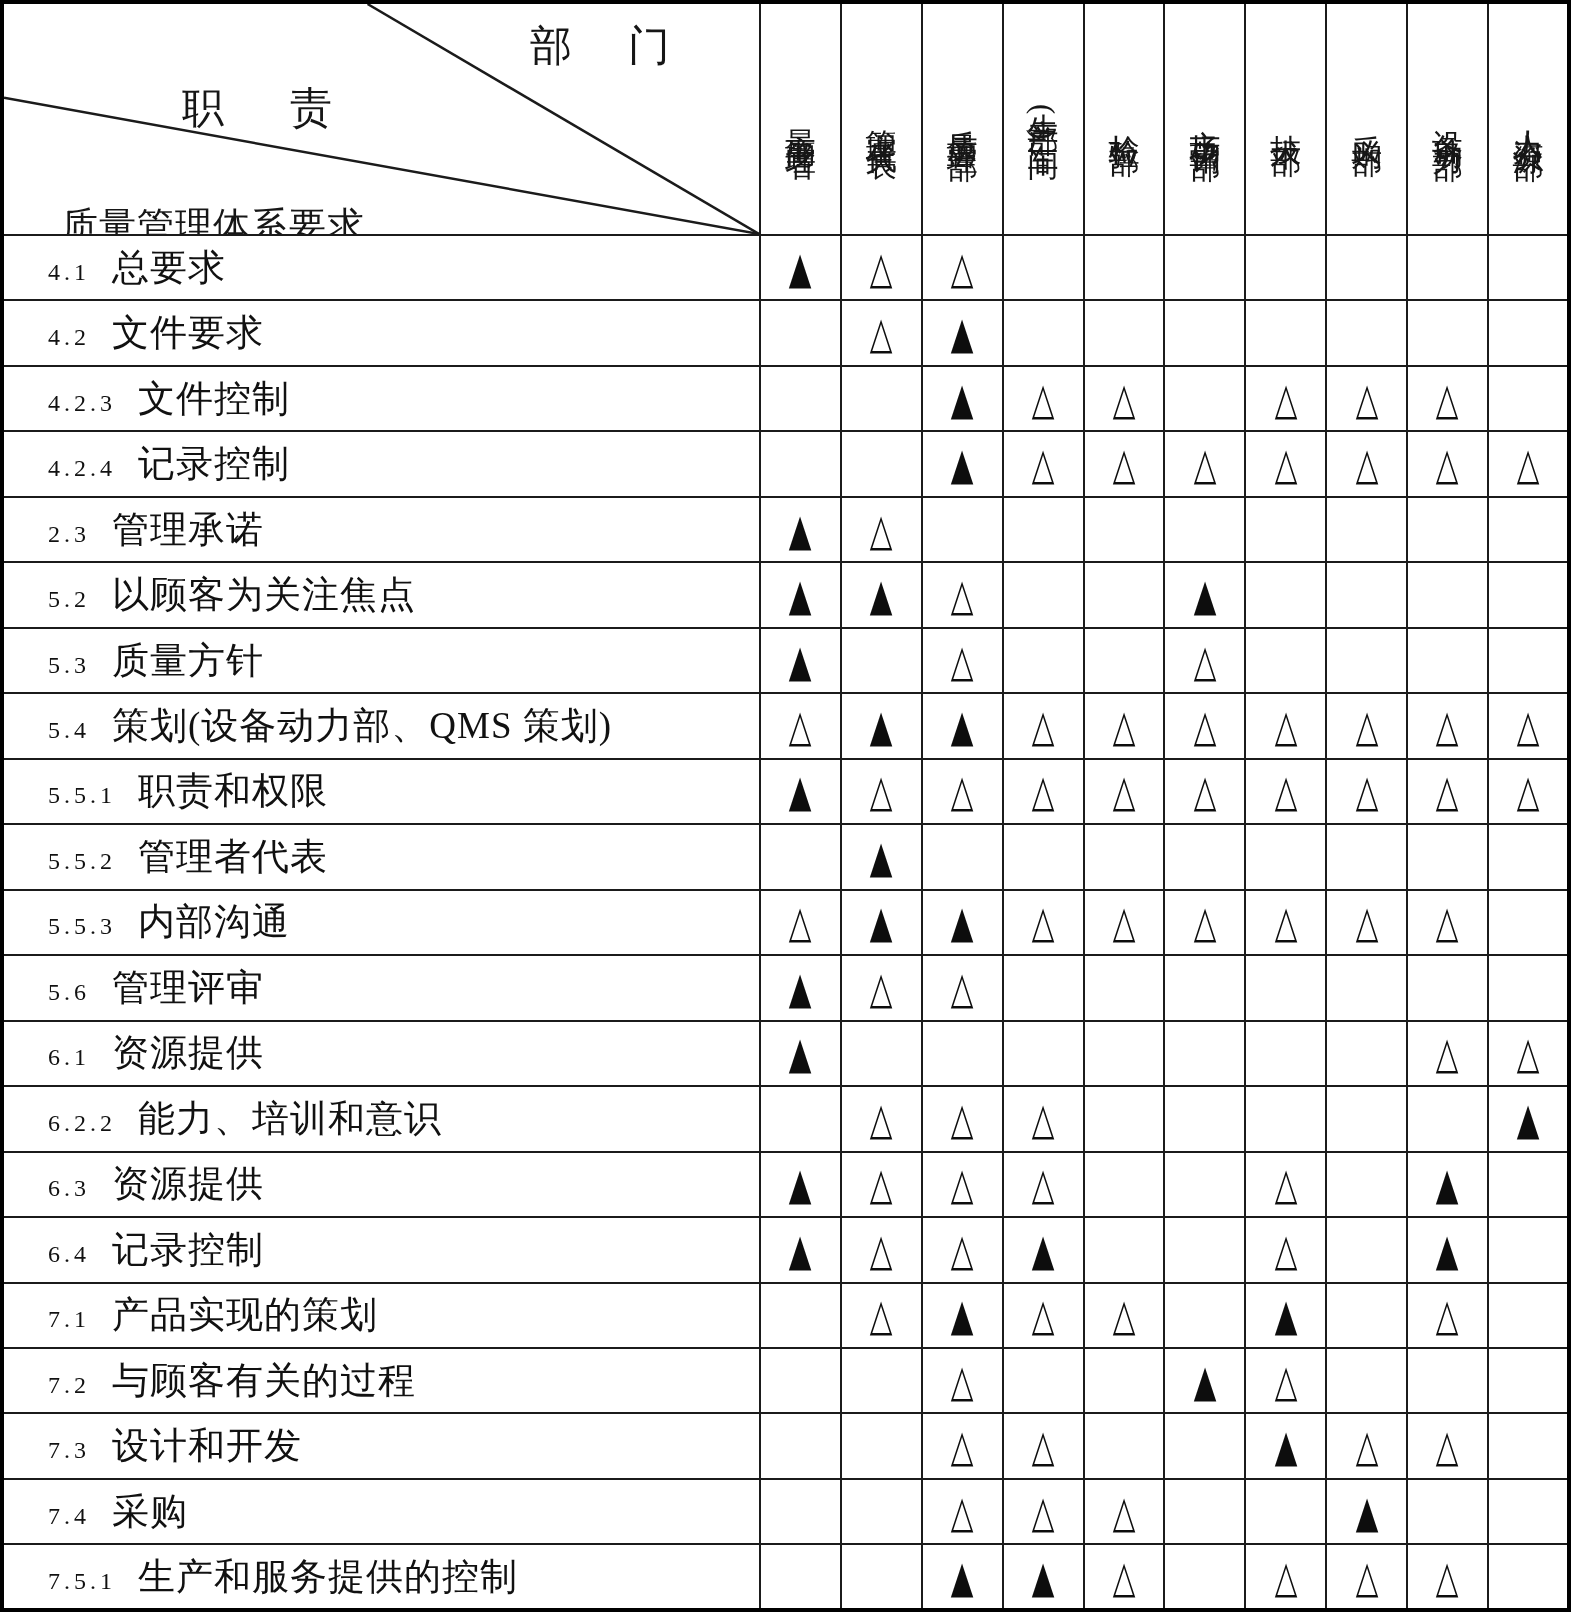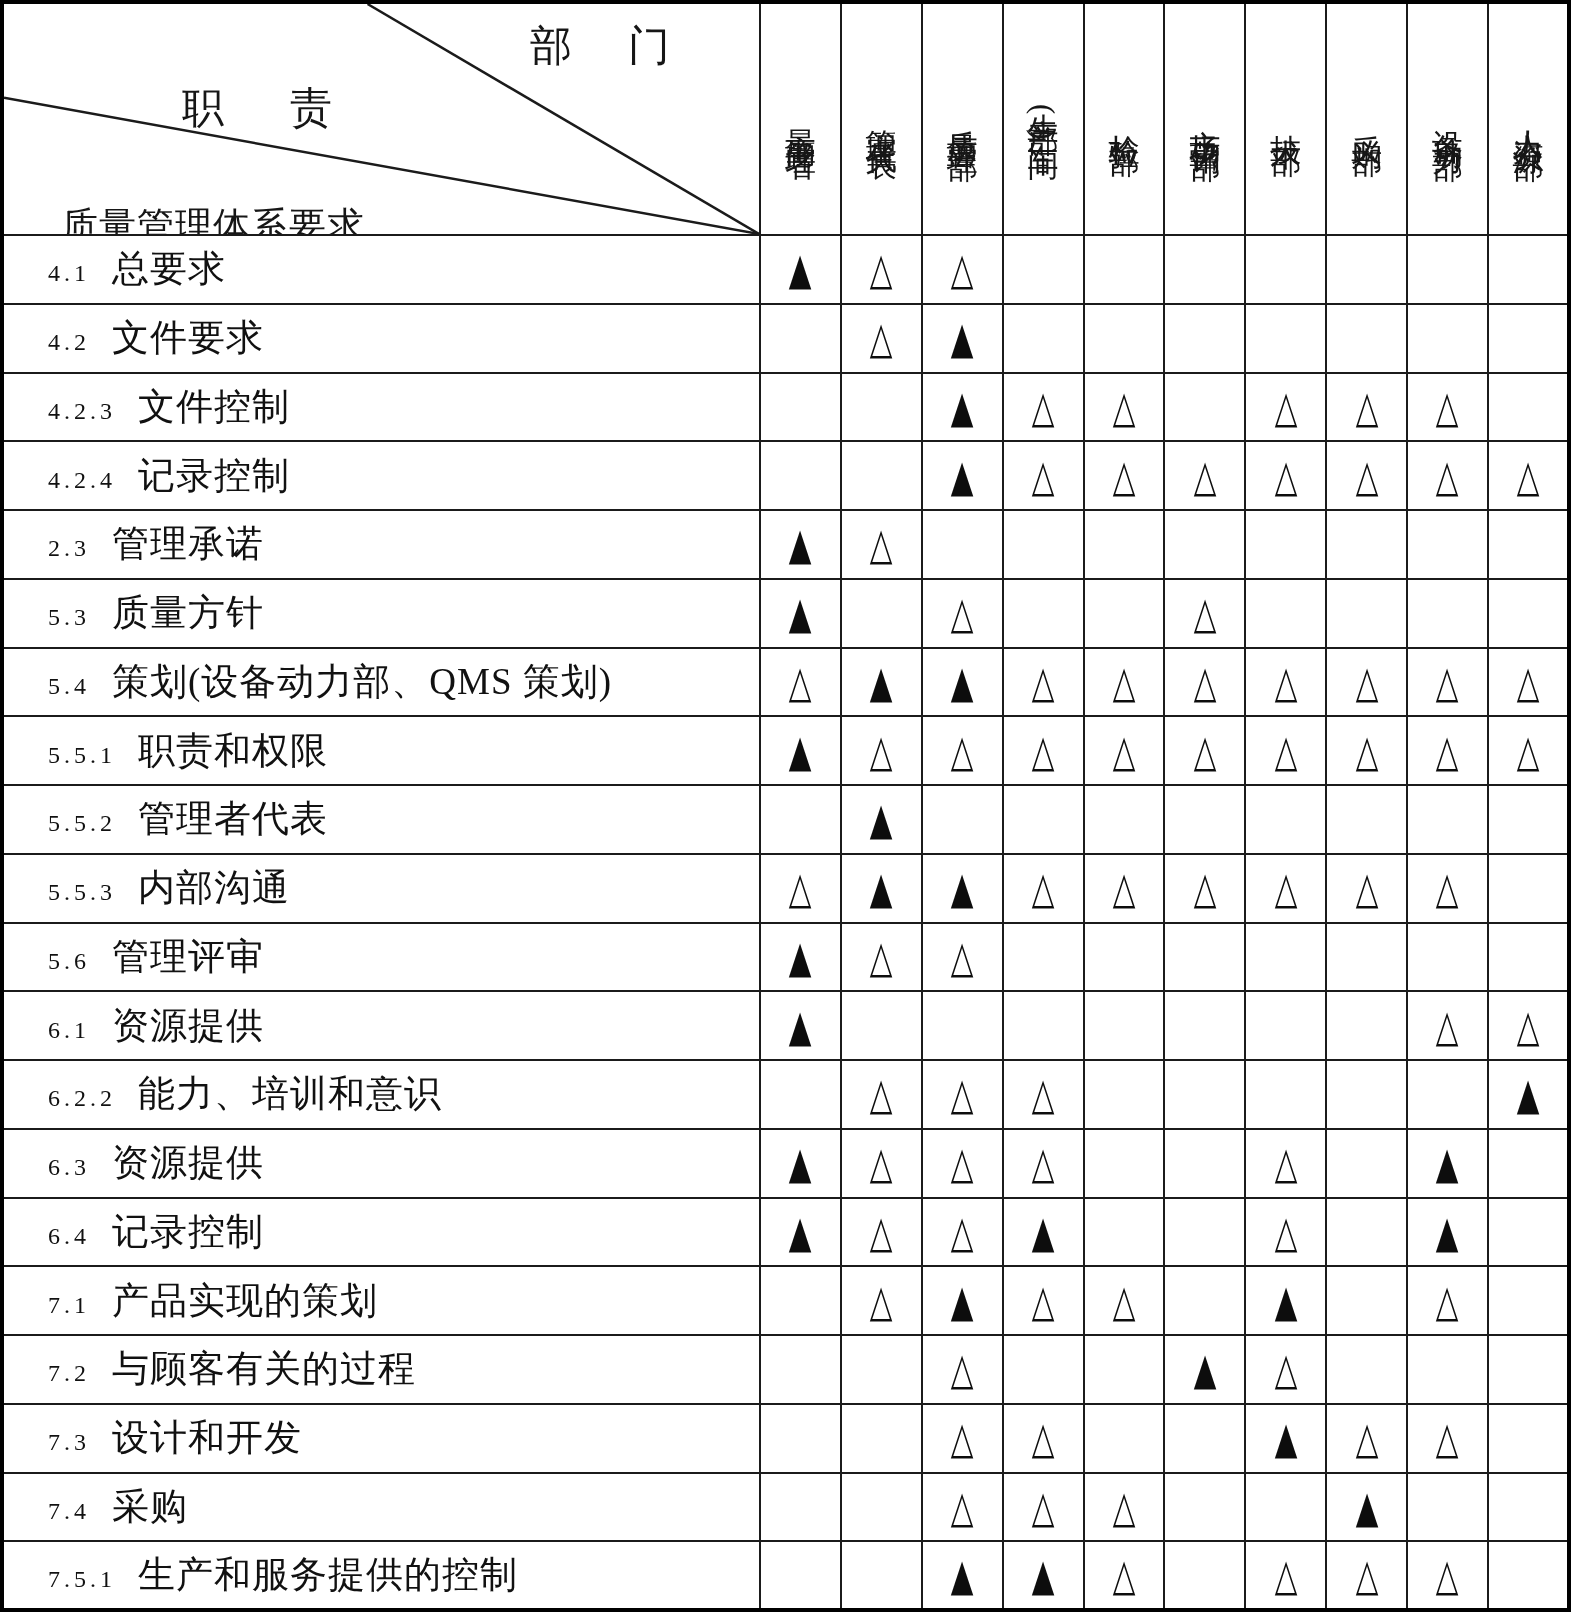--- a/index.html
+++ b/index.html
@@ -206,20 +206,33 @@
           <td class="sym"></td>
           <td class="sym"></td>
           <td class="sym"></td>
           <td class="sym"></td>
           <td class="sym"></td>
           <td class="sym"></td>
           <td class="sym"></td>
           <td class="sym"></td>
         </tr>
         <tr>
+          <td class="rowlabel"><span class="clause">5.2</span><span class="rowtitle">以顾客为关注焦点</span></td>
+          <td class="sym"><span class="tri">▲</span></td>
+          <td class="sym"><span class="tri">▲</span></td>
+          <td class="sym"><span class="tri">△</span></td>
+          <td class="sym"></td>
+          <td class="sym"></td>
+          <td class="sym"><span class="tri">▲</span></td>
+          <td class="sym"></td>
+          <td class="sym"></td>
+          <td class="sym"></td>
+          <td class="sym"></td>
+        </tr>
+        <tr>
           <td class="rowlabel"><span class="clause">5.3</span><span class="rowtitle">质量方针</span></td>
           <td class="sym"><span class="tri">▲</span></td>
           <td class="sym"></td>
           <td class="sym"><span class="tri">△</span></td>
           <td class="sym"></td>
           <td class="sym"></td>
           <td class="sym"><span class="tri">△</span></td>
           <td class="sym"></td>
           <td class="sym"></td>
           <td class="sym"></td>

